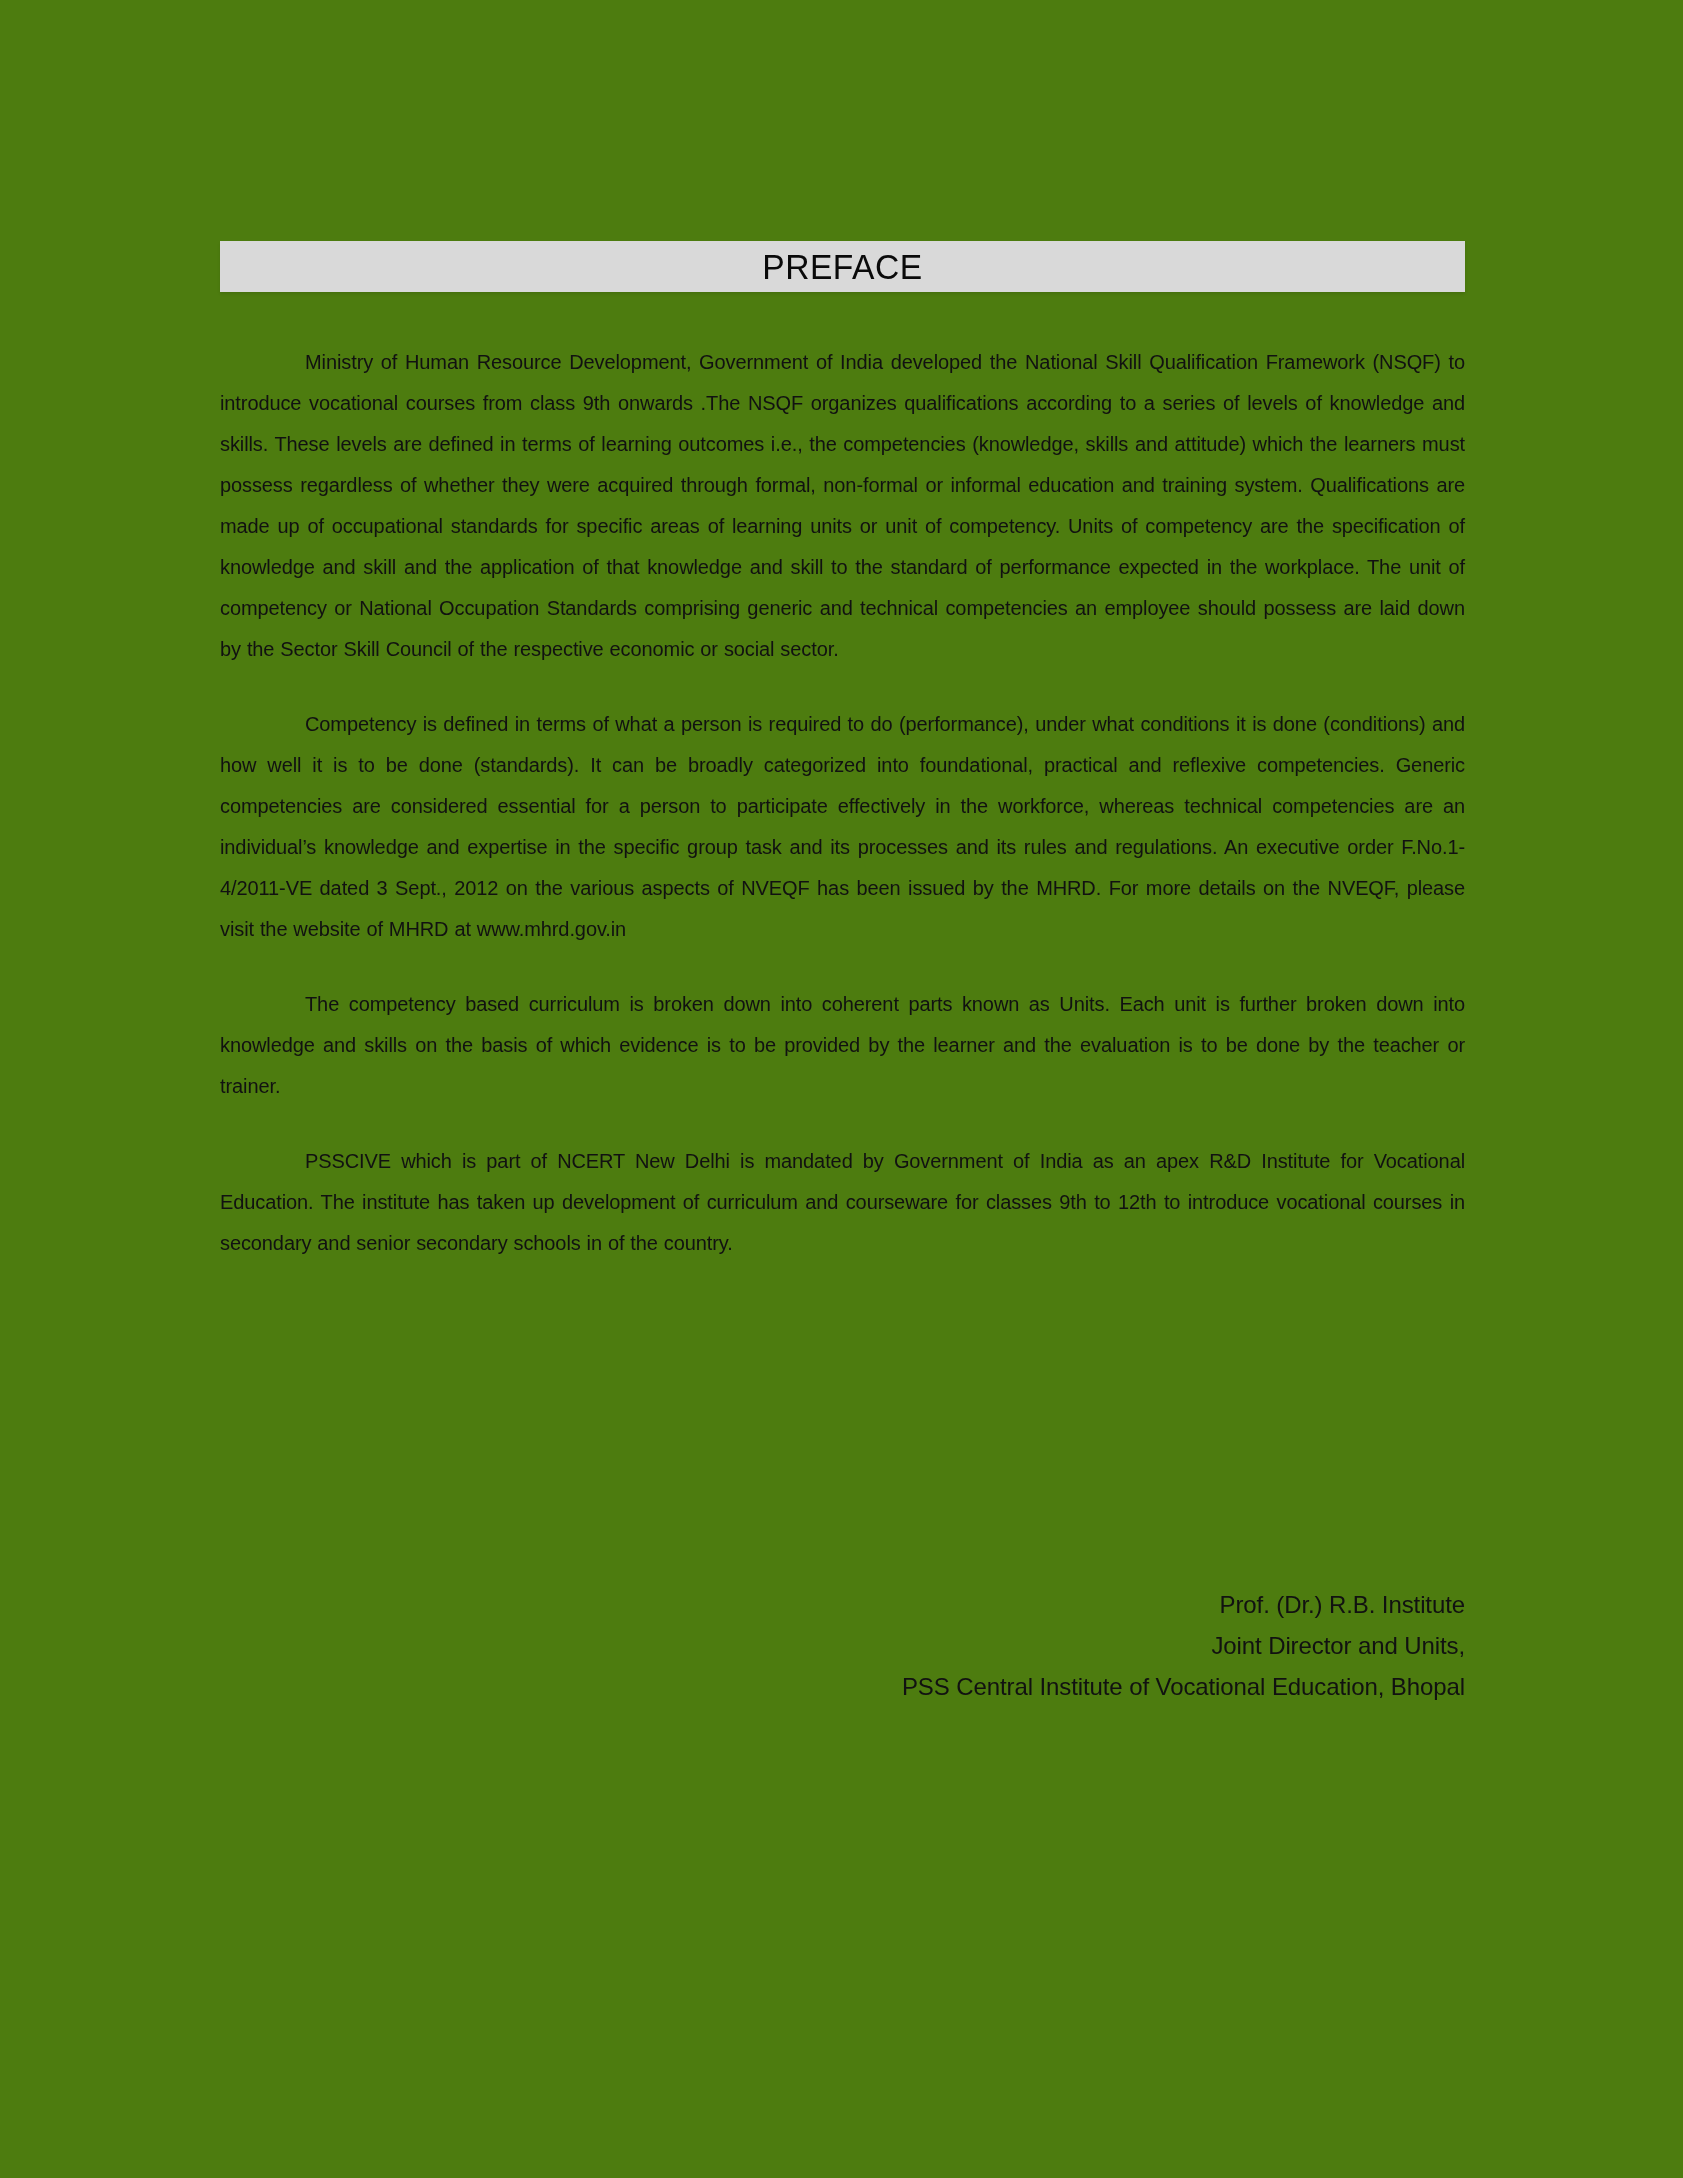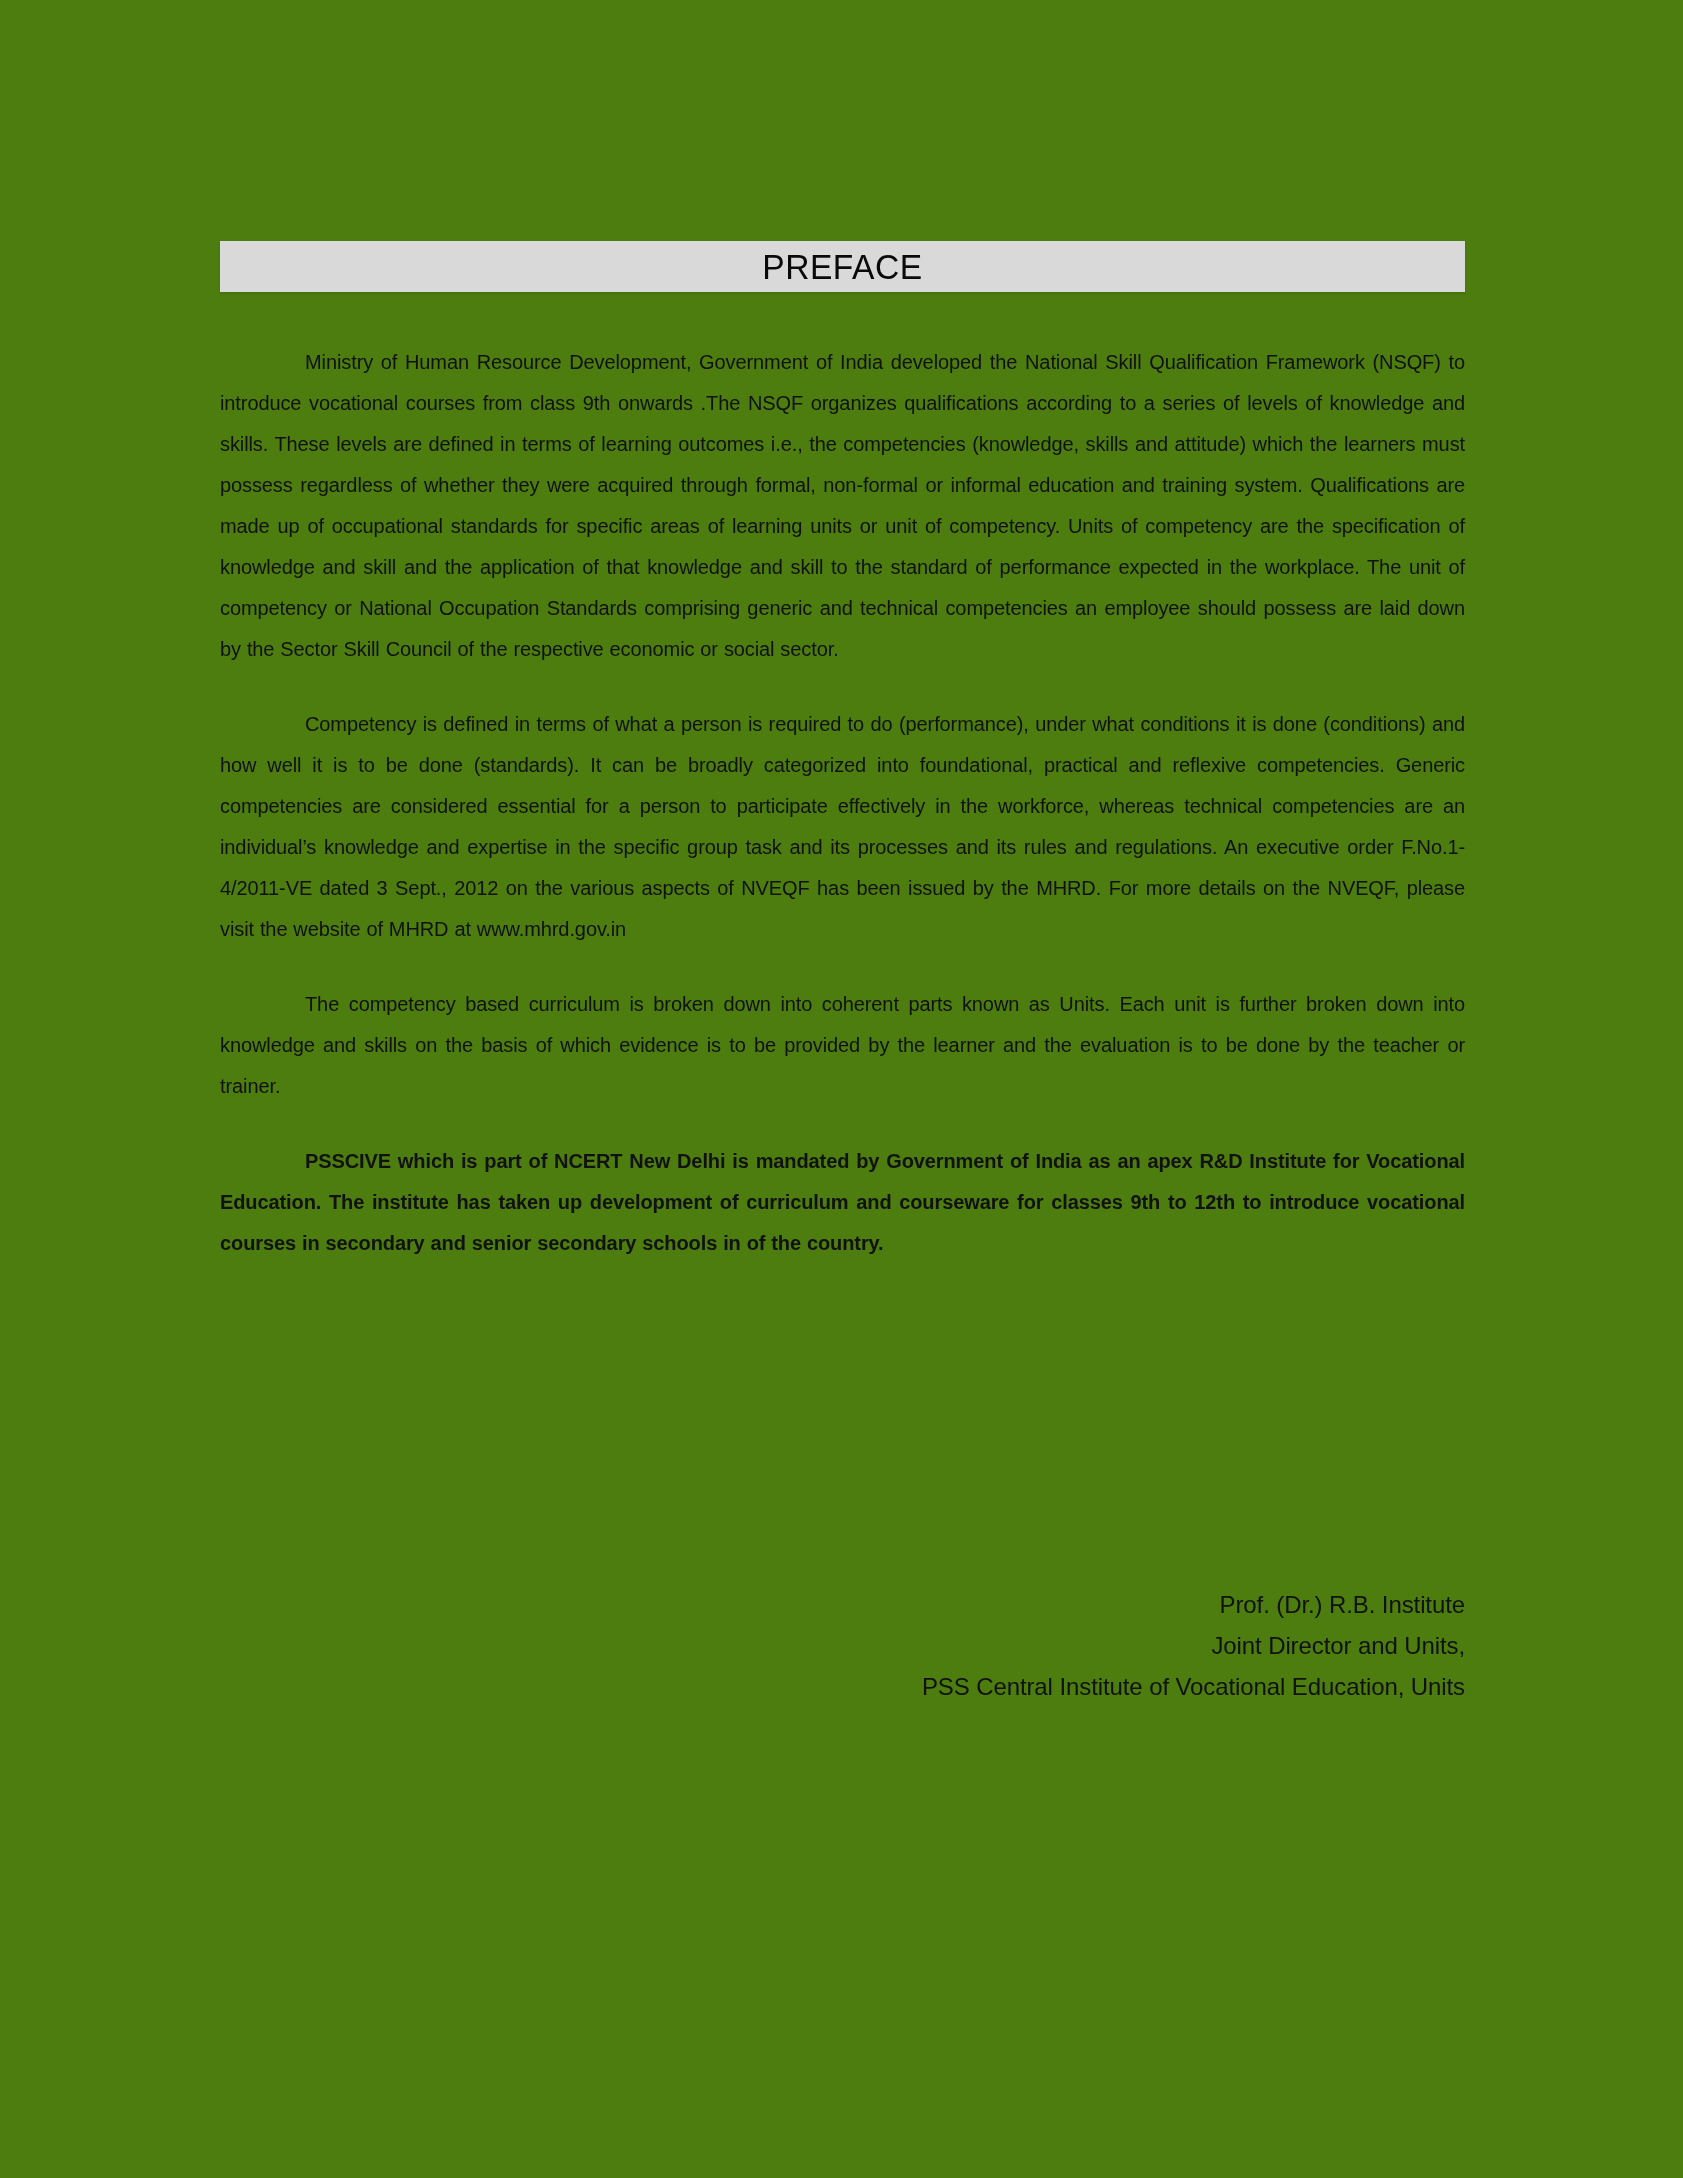--- a/index.html
+++ b/index.html
@@ -61,21 +61,20 @@
     line-height: 41px;
     text-align: justify;
     text-indent: 85px;
     color: #111111;
     letter-spacing: -0.1px;
     word-spacing: 0.5px;
     transform-origin: left top;
   }
   p.para:last-child {
     margin-bottom: 0;
-    font-weight: bold;
   }
 
   
   .signature {
     position: absolute;
     left: 220px;
     top: 1584px;
     width: 1245px;
     text-align: right;
     font-size: 24px;
@@ -103,17 +102,17 @@
       <p class="para">Competency is defined in terms of what a person is required to do (performance), under what conditions it is done (conditions) and how well it is to be done (standards). It can be broadly categorized into foundational, practical and reflexive competencies. Generic competencies are considered essential for a person to participate effectively in the workforce, whereas technical competencies are an individual’s knowledge and expertise in the specific group task and its processes and its rules and regulations. An executive order F.No.1-4/2011-VE dated 3 Sept., 2012 on the various aspects of NVEQF has been issued by the MHRD. For more details on the NVEQF, please visit the website of MHRD at www.mhrd.gov.in</p>
       <p class="para">The competency based curriculum is broken down into coherent parts known as Units. Each unit is further broken down into knowledge and skills on the basis of which evidence is to be provided by the learner and the evaluation is to be done by the teacher or trainer.</p>
       <p class="para">PSSCIVE which is part of NCERT New Delhi is mandated by Government of India as an apex R&amp;D Institute for Vocational Education. The institute has taken up development of curriculum and courseware for classes 9th to 12th to introduce vocational courses in secondary and senior secondary schools in of the country.</p>
     </div>
 
   </div>
 
   <div class="signature">
     <div>Prof. (Dr.) R.B. Institute</div>
     <div>Joint Director and Units,</div>
-    <div>PSS Central Institute of Vocational Education, Units</div>
+    <div>PSS Central Institute of Vocational Education, Bhopal</div>
   </div>
 
 </div>
 
 
 </body></html>

